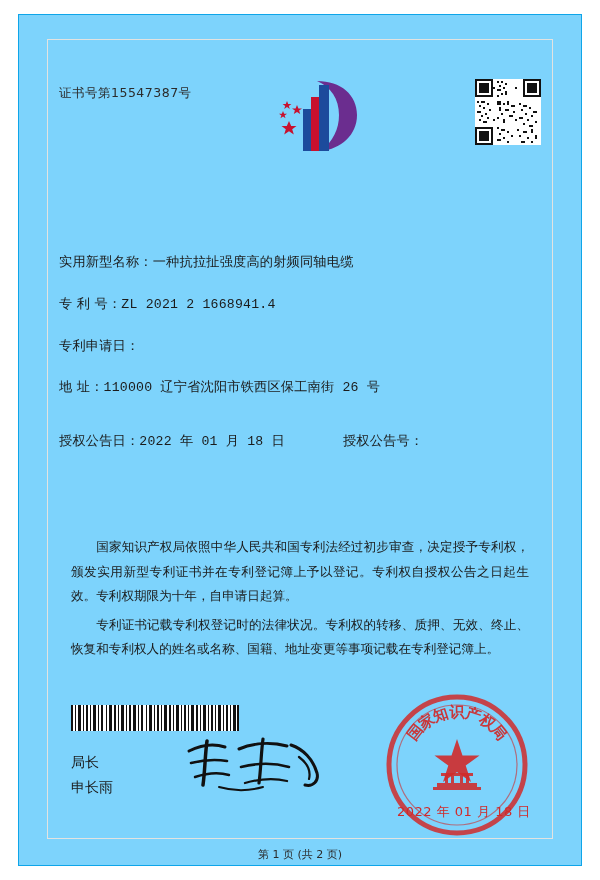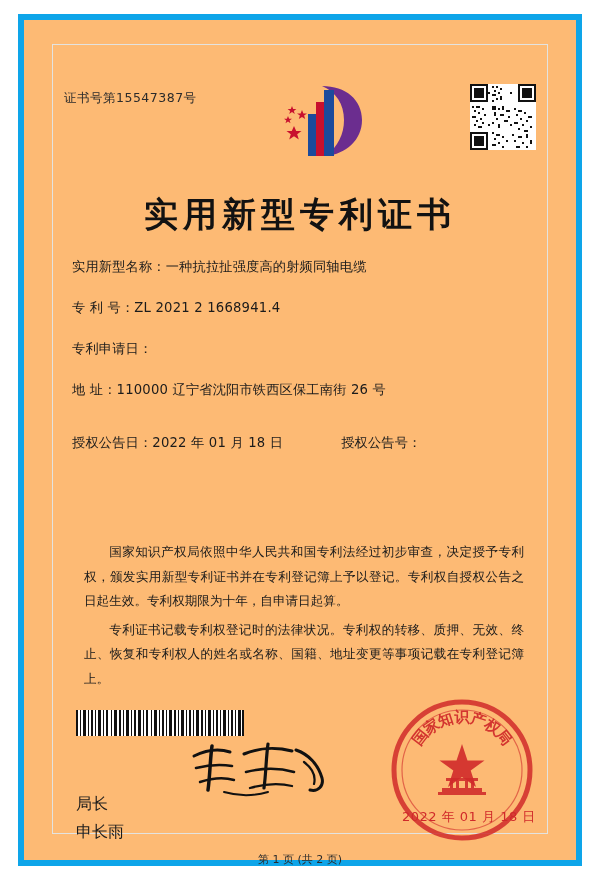--- a/index.html
+++ b/index.html
@@ -18,22 +18,22 @@
     height: 880px;
     background: #ffffff;
     overflow: hidden;
   }
   .paper {
     position: absolute;
     left: 18px;
     top: 14px;
     width: 564px;
     height: 852px;
-    background: #fdba74;
-    border: 6px solid #0ea5e9;
+    background: #7dd3fc;
+    border: 1px solid #0ea5e9;
     box-sizing: border-box;
   }
   .inner-border {
     position: absolute;
     left: 28px;
     top: 24px;
     right: 28px;
     bottom: 26px;
     border: 1px solid #e3e3e0;
     box-sizing: border-box;
@@ -77,78 +77,78 @@
     text-align: center;
     font-size: 34px;
     letter-spacing: 5px;
     font-weight: bold;
     color: #121212;
     font-family: "DejaVu Sans", "Liberation Sans", sans-serif;
   }
 
   .fields {
     position: absolute;
-    left: 48px;
+    left: 40px;
     top: 238px;
     right: 52px;
     font-size: 13.2px;
     color: #1b1b1b;
     line-height: 1.4;
   }
   .field-row {
     display: flex;
     align-items: baseline;
     margin-bottom: 22.5px;
     white-space: nowrap;
   }
   .f-label {
     flex: 0 0 auto;
     letter-spacing: 0.2px;
   }
   .f-value {
     flex: 0 1 auto;
     letter-spacing: 0.2px;
+    font-family: Liberation Mono, monospace;
   }
   .field-row.two-col .second {
     margin-left: 58px;
     margin-top: 12px;
   }
 
   .paragraphs {
     position: absolute;
     left: 52px;
     right: 52px;
     top: 520px;
     font-size: 12.6px;
     line-height: 1.95;
     color: #1b1b1b;
     text-align: justify;
   }
   .paragraphs p {
-    margin: 0 0 4px 8px;
+    margin: 0 0 4px 0;
     text-indent: 2em;
   }
 
   
   .barcode {
     position: absolute;
     left: 52px;
     top: 690px;
     width: 168px;
     height: 26px;
   }
 
   .sign-block {
     position: absolute;
     left: 52px;
     top: 735px;
-    font-size: 16px;
+    font-size: 14px;
     color: #1b1b1b;
     line-height: 1.75;
-    margin-top: 35px;
   }
 
   .signature {
     position: absolute;
     left: 160px;
     top: 718px;
     width: 150px;
     height: 62px;
   }
 
@@ -277,21 +277,20 @@
             <rect x="30" y="28" width="1" height="2"></rect>
           <rect x="23" y="31" width="2" height="1"></rect>
             <rect x="28" y="31" width="1" height="1"></rect>
           <rect x="9" y="4" width="1" height="1"></rect>
             <rect x="9" y="20" width="1" height="1"></rect>
             <rect x="20" y="4" width="1" height="1"></rect>
         </g>
       </svg>
     </div>
 
-    <div class="title">实用新型专利证书</div>
 
     <div class="fields">
       <div class="field-row">
         <span class="f-label">实用新型名称：</span>
         <span class="f-value">一种抗拉扯强度高的射频同轴电缆</span>
       </div>
       <div class="field-row">
         <span class="f-label">专 利 号：</span>
         <span class="f-value">ZL 2021 2 1668941.4</span>
       </div>

